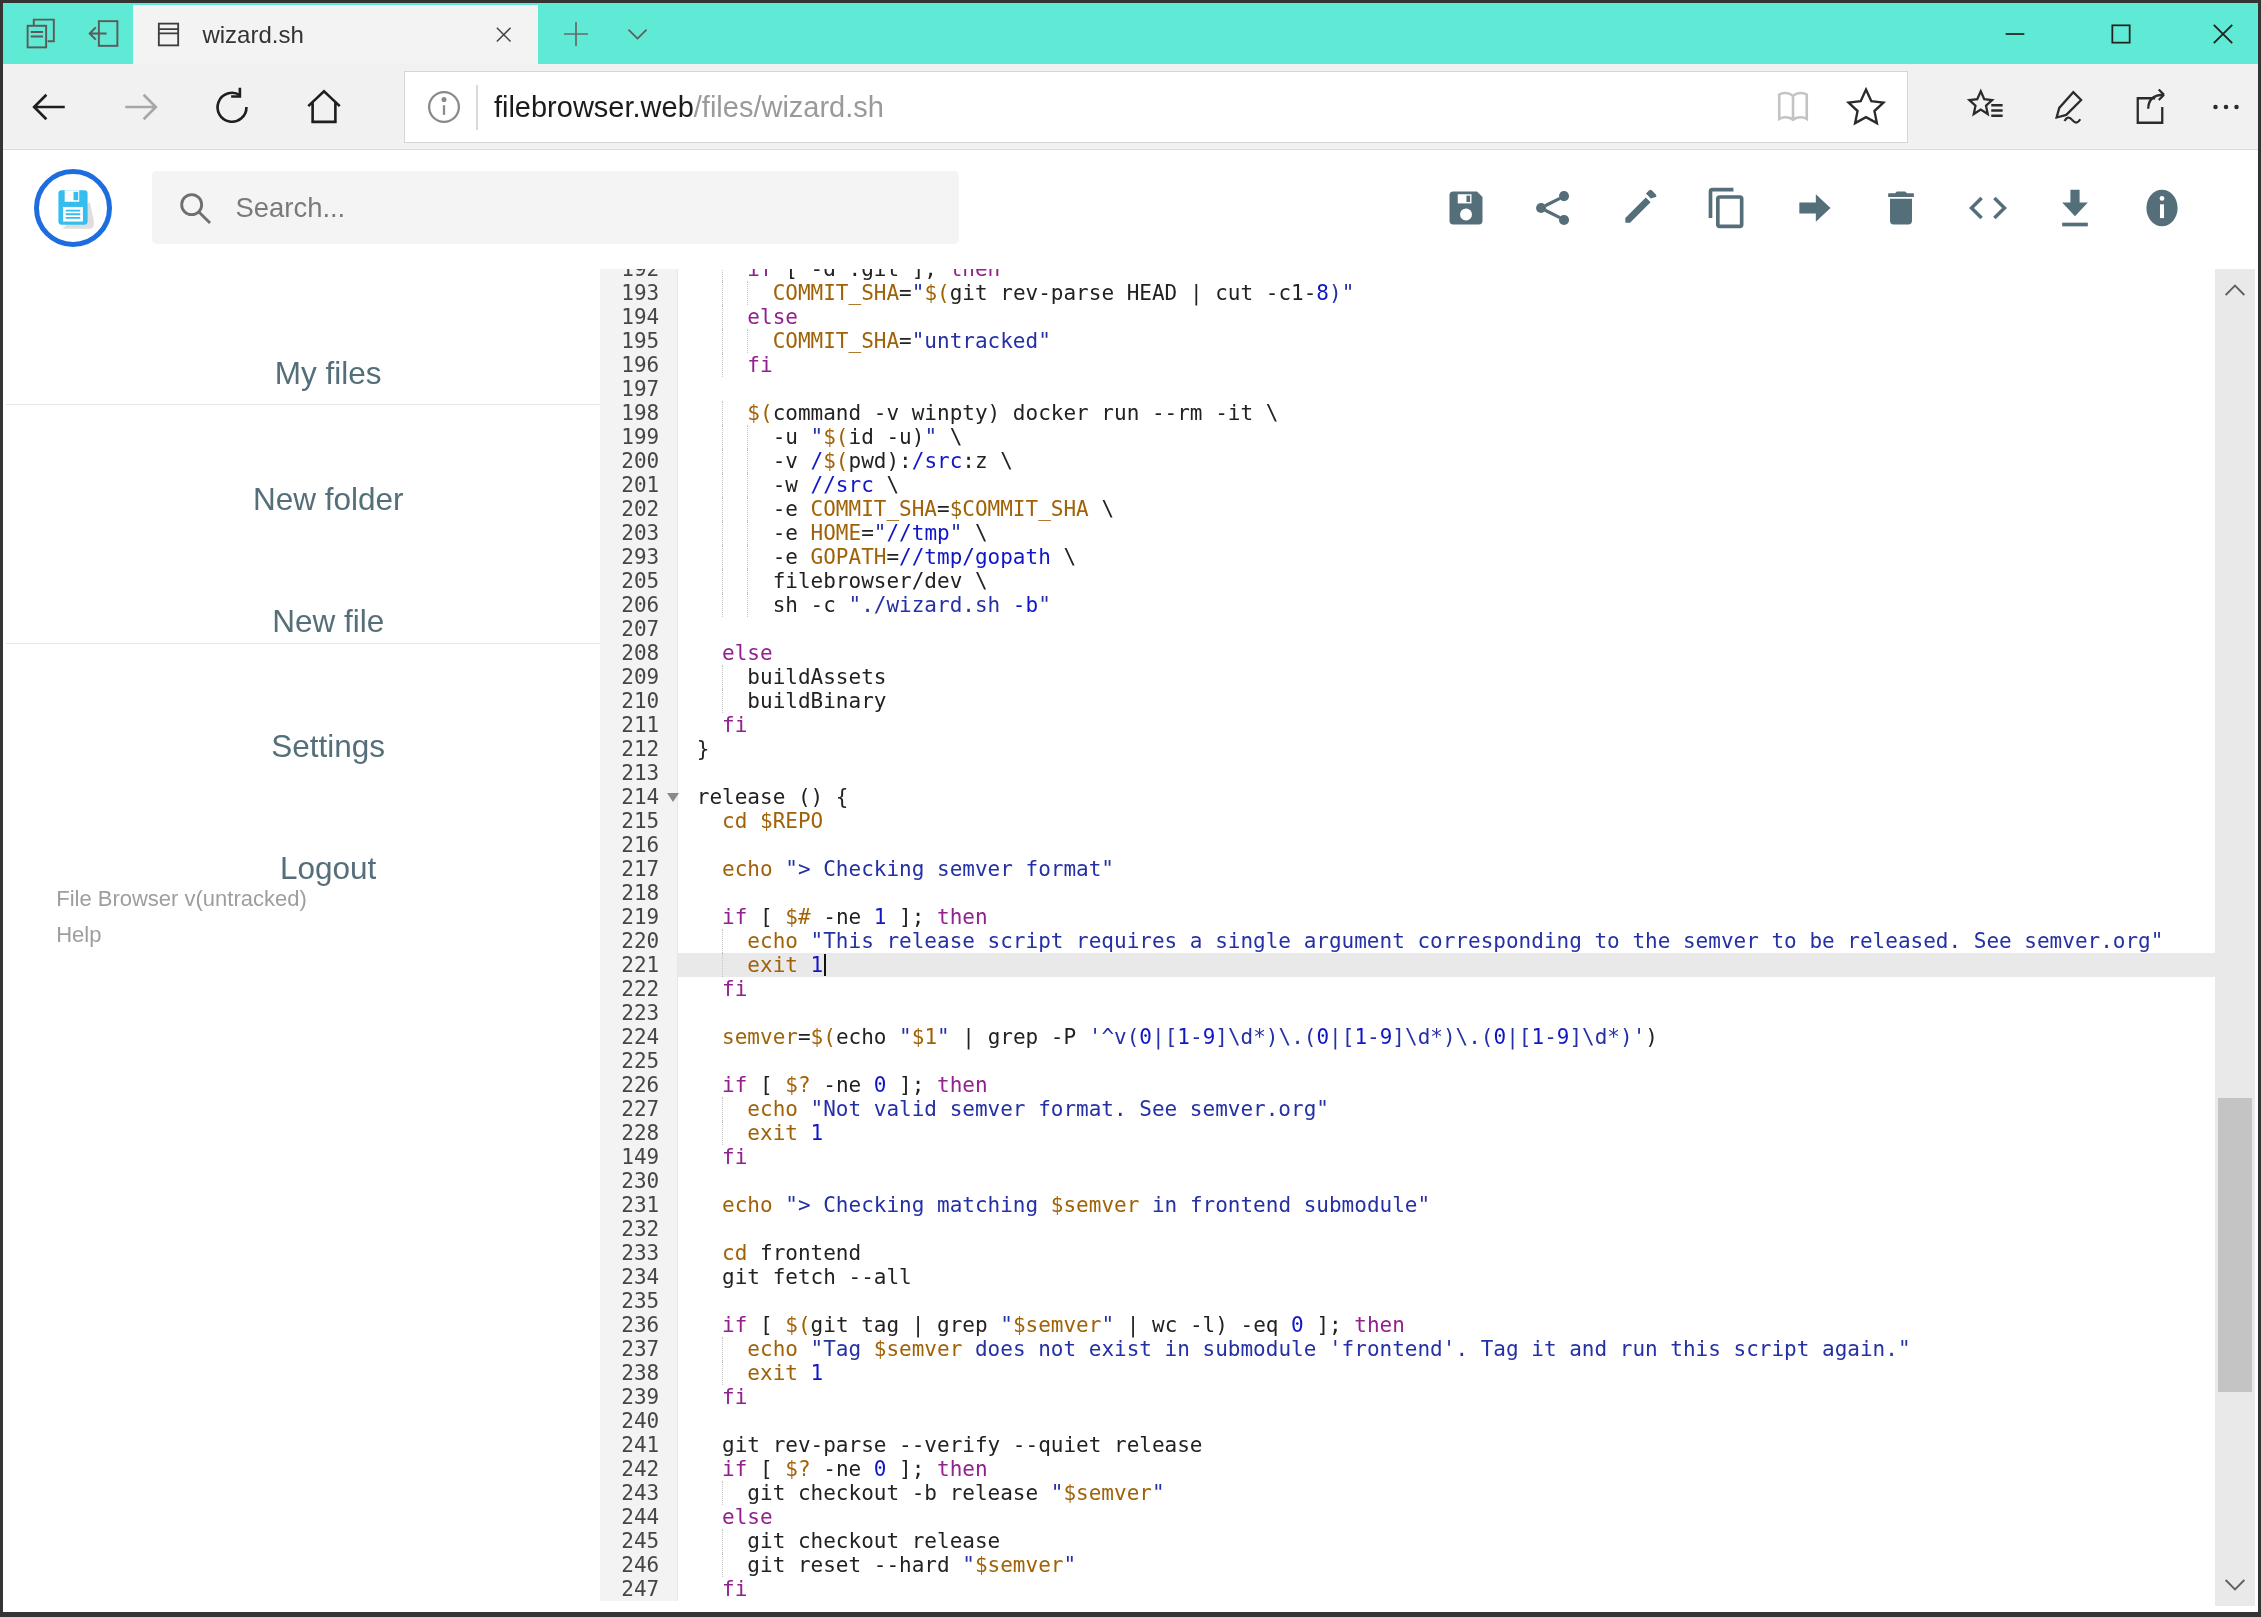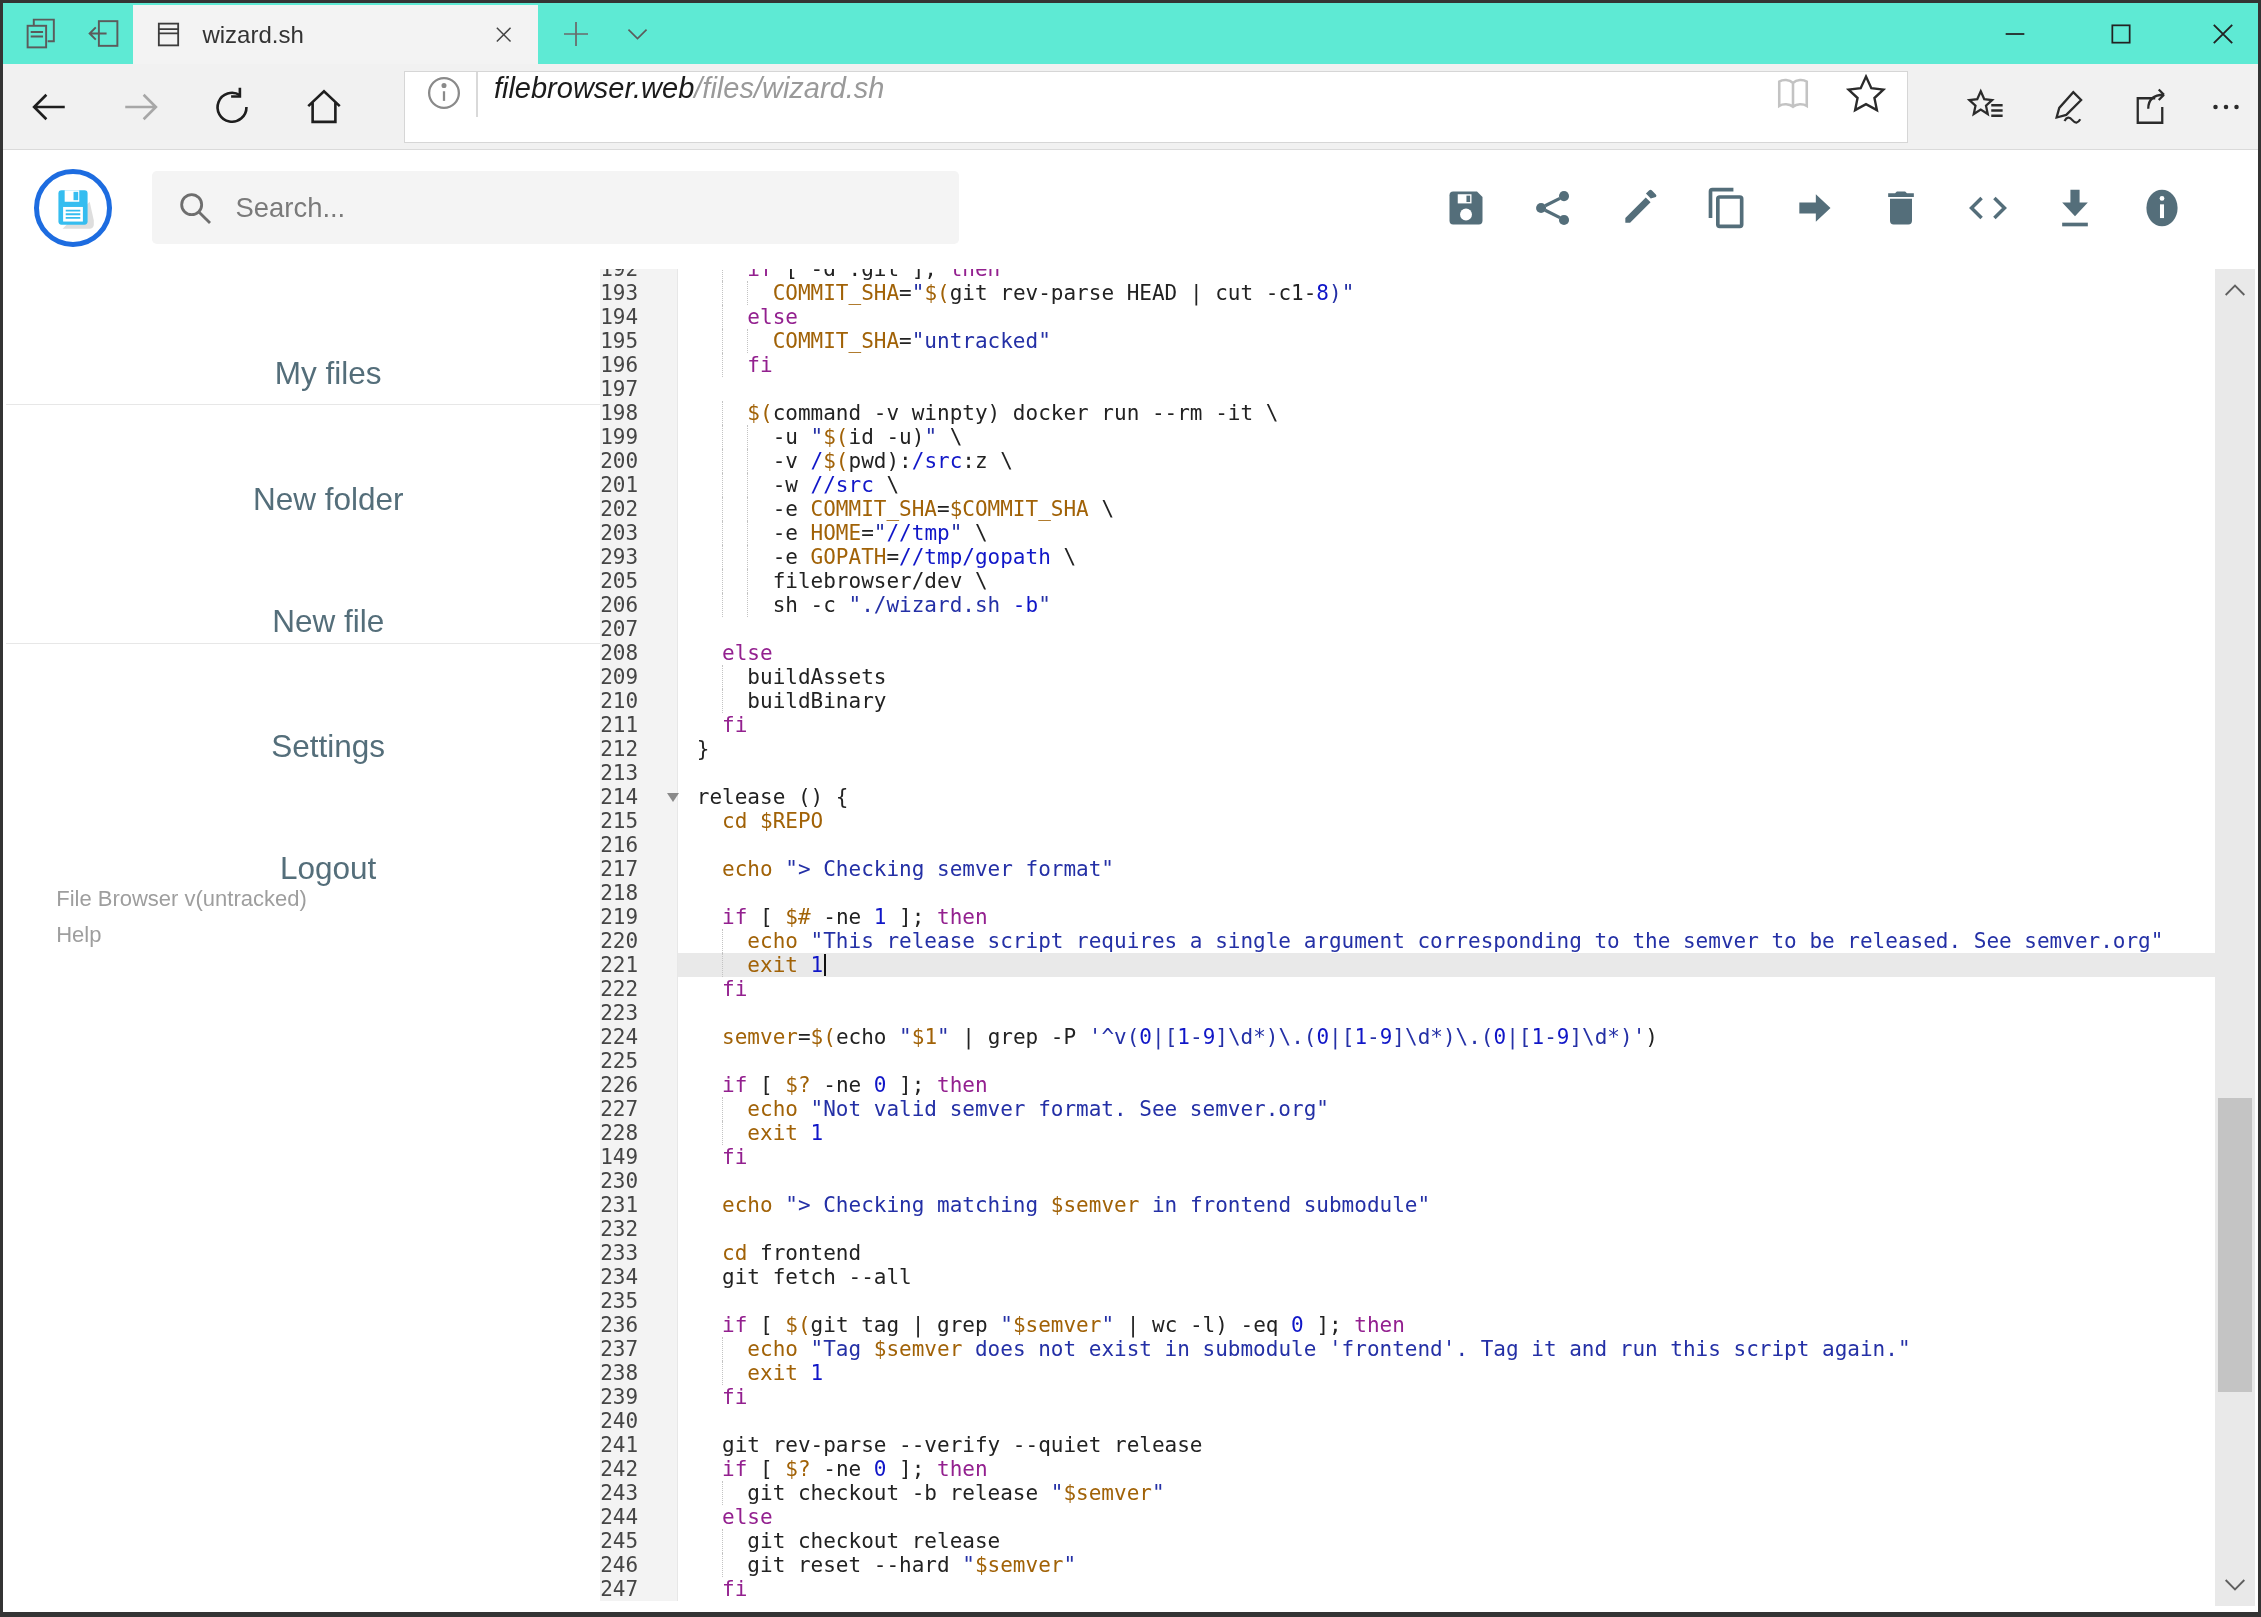--- a/index.html
+++ b/index.html
@@ -14,21 +14,21 @@
   .tb-btn { position:absolute; top:0; height:61px; display:flex; align-items:center; justify-content:center; }
   .tab { position:absolute; left:130px; top:2.4px; width:405px; height:59px; background:#f3f3f3;
          display:flex; align-items:center; padding:0 21px; }
   .tab-title { font-size:24px; color:#333; margin-left:19.4px; flex:1; white-space:nowrap; }
   .glyph { stroke:#5b5b5b; stroke-width:2.5; fill:none; }
 
   
   .navbar { height:86px; background:#f1f1f1; border-bottom:0.8px solid #dadada; position:relative; }
   .nav-btn { position:absolute; top:0; height:85px; width:73px; display:flex; align-items:center; justify-content:center; }
   .urlbox { position:absolute; left:401px; top:7.3px; width:1504px; height:72px; background:#fff;
-            border:1.6px solid #d6d6d6; display:flex; align-items:flex-start;font-style:italic; }
+            border:1.6px solid #d6d6d6; display:flex; align-items:center; }
   .url-text { font-size:29px; color:#1b1b1b; white-space:nowrap; flex:1; }
   .url-text .path { color:#9a9a9a; }
   .url-sep { width:1.6px; height:45px; background:#d9d9d9; margin:0 16px 0 11.3px; }
 
   
   .appheader { height:115px; background:#fff; position:relative; }
   .logo { position:absolute; left:31px; top:19.4px; width:78px; height:78px; border-radius:50%;
           border:5.7px solid #1d6ce0; background:#fff; display:flex; align-items:center; justify-content:center; overflow:hidden; }
   .searchbar { position:absolute; left:149px; top:21px; width:807px; height:73px; background:#f4f4f4;
                border-radius:4.8px; display:flex; align-items:center; padding:0 8px 0 22.6px; }
@@ -48,21 +48,21 @@
   .side-div2 { border-top:1.6px solid #e7e7e7; margin:9px 0 50px 0; }
   .side-footer { padding-left:50px; color:#9e9e9e; font-size:22px; line-height:36px; }
   .side-footer a { color:#9e9e9e; text-decoration:none; }
 
   
   .editor { flex:1; position:relative; overflow:hidden; font-family:"DejaVu Sans Mono", monospace;
             font-size:21px; line-height:24px; }
   #code-rows { margin-top:-12px; }
   .cm-row { display:flex; height:24px; white-space:pre; }
   .gutter-cell { width:78px; flex:none; background:#f3f3f3; border-right:0.8px solid #e7e7e7;
-                 text-align:left; padding-right:18px; color:#454545; position:relative; }
+                 text-align:right; padding-right:18px; color:#454545; position:relative; }
   .fold { position:absolute; right:-1.6px; top:8px; width:0; height:0;
           border-left:6.5px solid transparent; border-right:6.5px solid transparent; border-top:9px solid #8a8a8a; }
   .code-cell { flex:1; padding-left:18.6px; color:#222; }
   .cm-row.active .code-cell { background:#e9e9e9; }
   .tab-ind { display:inline-block; width:2ch; height:24px; vertical-align:top; }
   .tab-ind.g { border-left:0.8px dotted #c3c3c3; }
   .tk-d { color:#222; }
   .tk-k { color:#93208f; }
   .tk-s { color:#2430a6; }
   .tk-v { color:#a16207; }

